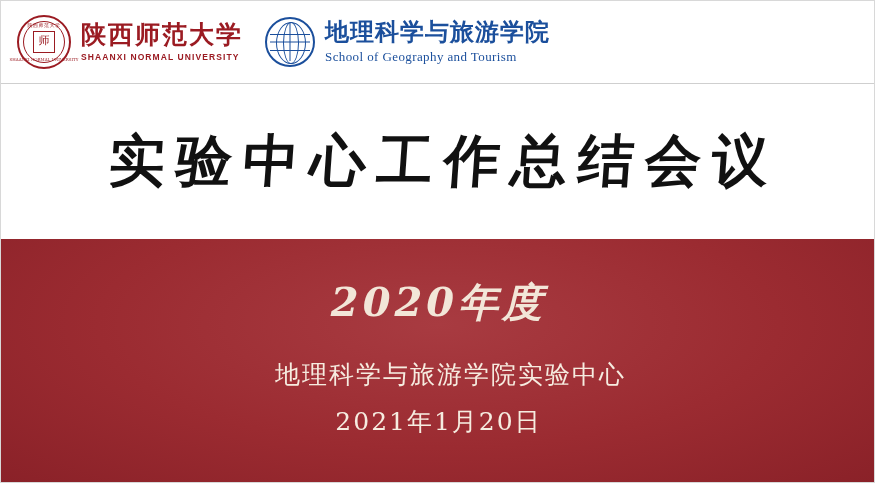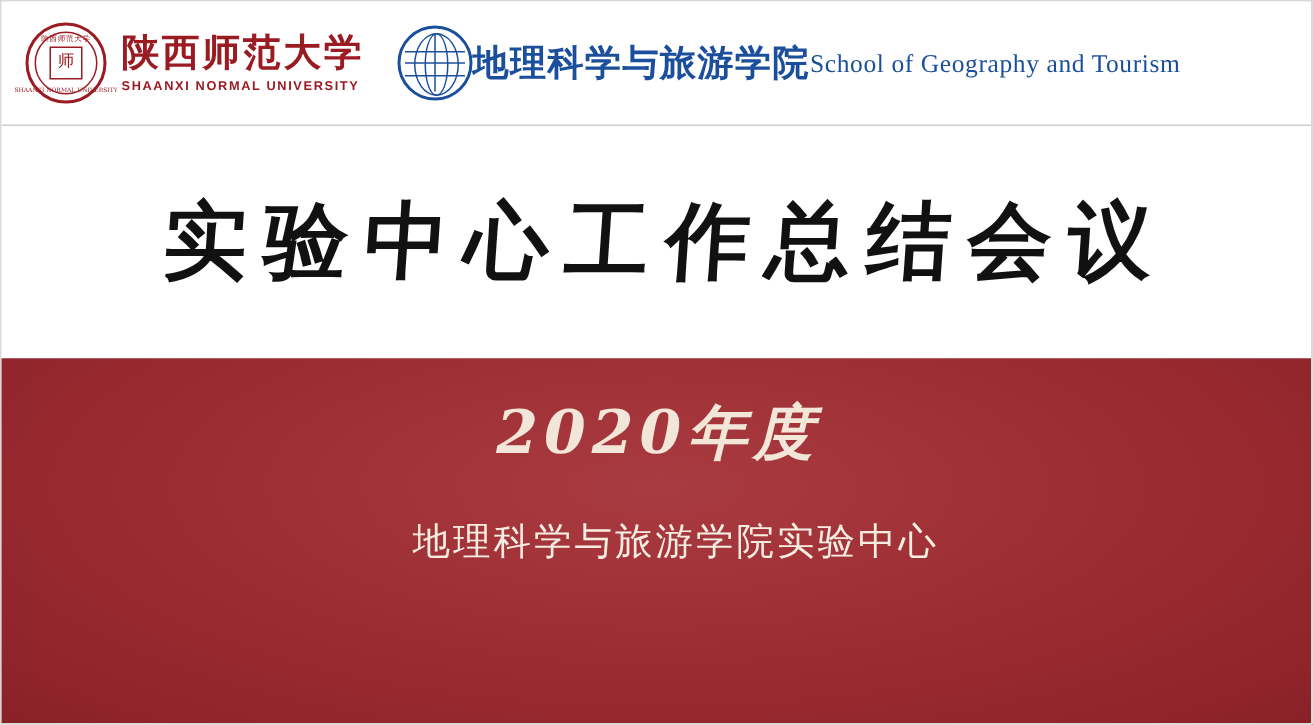--- a/index.html
+++ b/index.html
@@ -184,34 +184,36 @@
   .globe-band2 {
     position: absolute;
     left: 3px;
     right: 3px;
     top: 68%;
     height: 1px;
     background: #1b4f9c;
   }
 
   .school-names {
-    display: flex;
+    margin-left: 10px;
+    display: flex;
+    flex-direction: column;
     justify-content: center;
   }
   .school-cn {
     color: #1b4f9c;
     font-size: 24px;
     font-family: "DejaVu Serif", serif;
     letter-spacing: 1px;
     font-weight: bold;
     line-height: 1.05;
   }
   .school-en {
     color: #1b4f9c;
-    font-size: 17px;
+    font-size: 13px;
     margin-top: 4px;
     font-family: "Liberation Serif", serif;
     letter-spacing: 0.4px;
   }
 
   .logo-divider {
     position: absolute;
     left: 0;
     top: 82px;
     width: 875px;
@@ -248,21 +250,21 @@
     left: 0;
     top: 238px;
     width: 875px;
     height: 244px;
     background: #9b2b31;
     background-image: radial-gradient(ellipse at 50% 35%, #a83b41 0%, #9b2b31 55%, #8a2128 100%);
     text-align: center;
     color: #ffffff;
   }
   .year-line {
-    margin-top: 22px;
+    margin-top: 36px;
     font-family: "DejaVu Serif", serif;
     font-size: 40px;
     color: #f2e6d8;
     letter-spacing: 4px;
     font-style: italic;
     font-weight: bold;
   }
   .org-line {
     margin-top: 28px;
     font-family: "DejaVu Serif", serif;
@@ -315,15 +317,16 @@
 
   <div class="logo-divider"></div>
 
   <div class="title-area">
     <div class="main-title">实验中心工作总结会议</div>
   </div>
 
   <div class="red-band">
     <div class="year-line">2020年度</div>
     <div class="org-line">地理科学与旅游学院实验中心</div>
+    <div class="date-line">2021年1月20日</div>
   </div>
 
 </div>
 
 </body></html>

